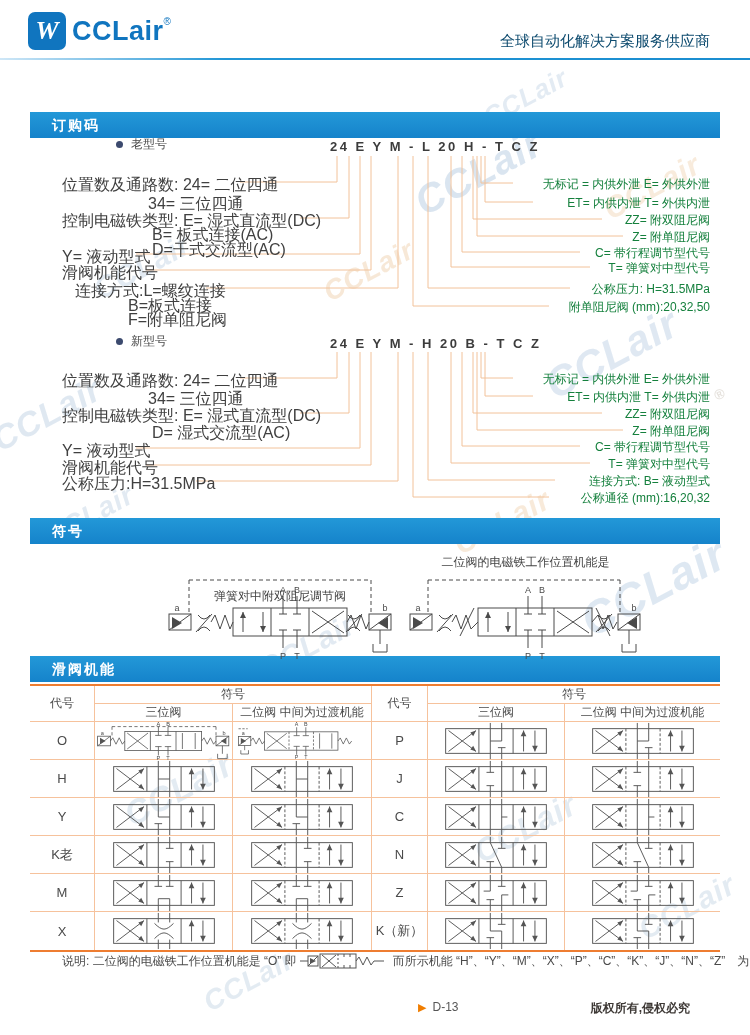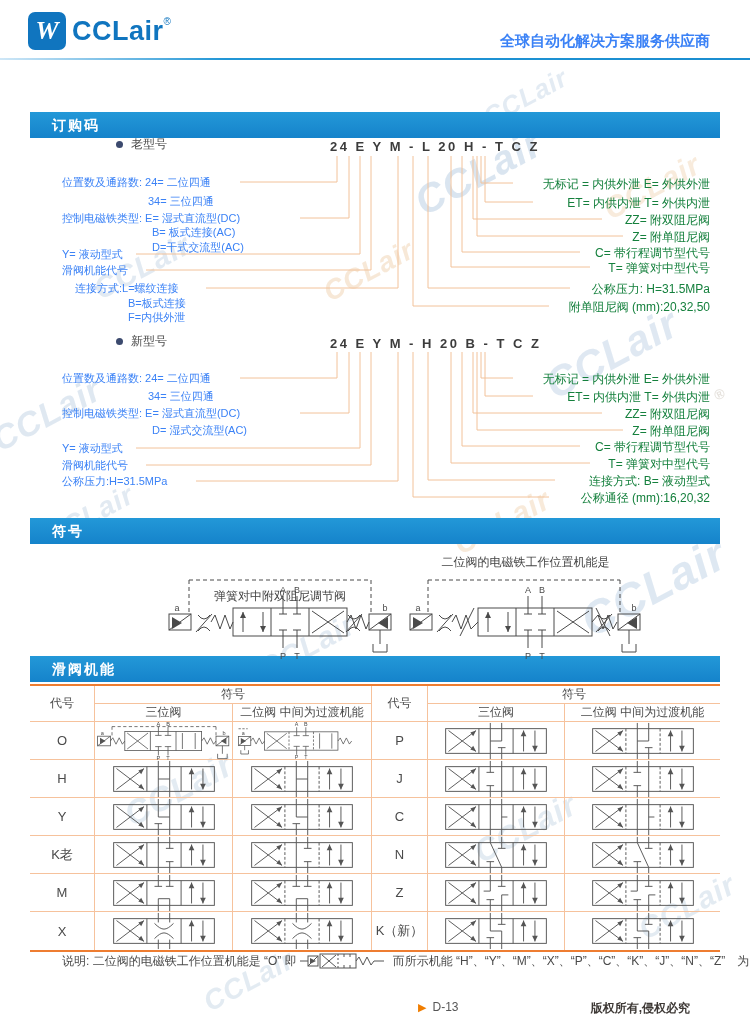--- a/index.html
+++ b/index.html
@@ -9,32 +9,32 @@
   .wm{position:absolute;font-style:italic;font-weight:bold;letter-spacing:1px;
       transform:rotate(-28deg);white-space:nowrap;pointer-events:none;z-index:1;}
   
   .hdr{position:absolute;left:0;top:0;width:750px;height:58px;z-index:3;}
   .logo{position:absolute;left:28px;top:12px;display:flex;align-items:center;}
   .logo-badge{width:38px;height:38px;background:#1075bf;border-radius:7px;color:#fff;
       display:flex;align-items:center;justify-content:center;font-size:26px;font-style:italic;
       font-family:"Liberation Serif",serif;font-weight:bold;}
   .logo-text{font-size:27px;font-weight:bold;color:#1075bf;margin-left:6px;letter-spacing:.5px;}
   .logo-reg{font-size:10px;color:#1075bf;vertical-align:top;position:relative;top:-10px;}
-  .slogan{position:absolute;right:40px;top:32px;font-size:15px;font-weight:bold;color:#3b82f6;}
+  .slogan{position:absolute;right:40px;top:32px;font-size:15px;font-weight:normal;color:#0c4a6e;}
   .hdr-rule{position:absolute;left:0;top:58px;width:750px;height:2px;
       background:linear-gradient(90deg,#cfe7f7 0%,#2196d6 30%,#1a8dd0 100%);z-index:3;}
   
   .bar{position:absolute;left:30px;width:690px;height:26px;background:linear-gradient(#2398d8,#1583cb);
       color:#fff;font-size:14px;font-weight:bold;line-height:26px;padding-left:22px;
       box-sizing:border-box;letter-spacing:2px;z-index:4;}
   
   .bullet{position:absolute;display:flex;align-items:center;font-size:12px;color:#4a4a4a;z-index:5;}
   .dot{width:7px;height:7px;border-radius:50%;background:#3c4a6e;margin-right:8px;}
   .code{position:absolute;font-size:13px;letter-spacing:2.5px;color:#3c3c3c;font-weight:bold;z-index:5;}
-  .lbl{position:absolute;font-size:11px;color:#3b82f6;white-space:nowrap;z-index:5;}
+  .lbl{position:absolute;font-size:16px;color:#404040;white-space:nowrap;z-index:5;}
   .lblr{position:absolute;right:40px;font-size:12px;color:#15803d;white-space:nowrap;text-align:right;z-index:5;}
   svg.leaders{position:absolute;left:0;top:0;z-index:2;pointer-events:none;}
   
   .diag-title{position:absolute;font-size:12px;color:#444;text-align:center;z-index:5;}
   .diag{position:absolute;z-index:5;}
   
   .spool{position:absolute;left:30px;top:684px;width:690px;z-index:5;
       border-top:2px solid #ee7d31;border-bottom:2px solid #ee7d31;
       display:grid;grid-template-columns:65px 138px 139px 56px 137px 155px;
       grid-template-rows:18px 18px repeat(6,38px);}
@@ -236,21 +236,21 @@
 
   <div class="lbl" style="left:62px;top:175px;">位置数及通路数: 24= 二位四通</div>
   <div class="lbl" style="left:148px;top:194px;">34= 三位四通</div>
   <div class="lbl" style="left:62px;top:211px;">控制电磁铁类型: E= 湿式直流型(DC)</div>
   <div class="lbl" style="left:152px;top:225px;">B= 板式连接(AC)</div>
   <div class="lbl" style="left:152px;top:240px;">D=干式交流型(AC)</div>
   <div class="lbl" style="left:62px;top:247px;">Y= 液动型式</div>
   <div class="lbl" style="left:62px;top:263px;">滑阀机能代号</div>
   <div class="lbl" style="left:75px;top:281px;">连接方式:L=螺纹连接</div>
   <div class="lbl" style="left:128px;top:296px;">B=板式连接</div>
-  <div class="lbl" style="left:128px;top:310px;">F=内供外泄</div>
+  <div class="lbl" style="left:128px;top:310px;">F=附单阻尼阀</div>
 
   <div class="lblr" style="top:176px;">无标记 = 内供外泄   E= 外供外泄</div>
   <div class="lblr" style="top:195px;">ET=  内供内泄   T= 外供内泄</div>
   <div class="lblr" style="top:212px;">ZZ= 附双阻尼阀</div>
   <div class="lblr" style="top:229px;">Z= 附单阻尼阀</div>
   <div class="lblr" style="top:245px;">C=  带行程调节型代号</div>
   <div class="lblr" style="top:260px;">T=  弹簧对中型代号</div>
   <div class="lblr" style="top:281px;">公称压力: H=31.5MPa</div>
   <div class="lblr" style="top:299px;">附单阻尼阀 (mm):20,32,50</div>
 

